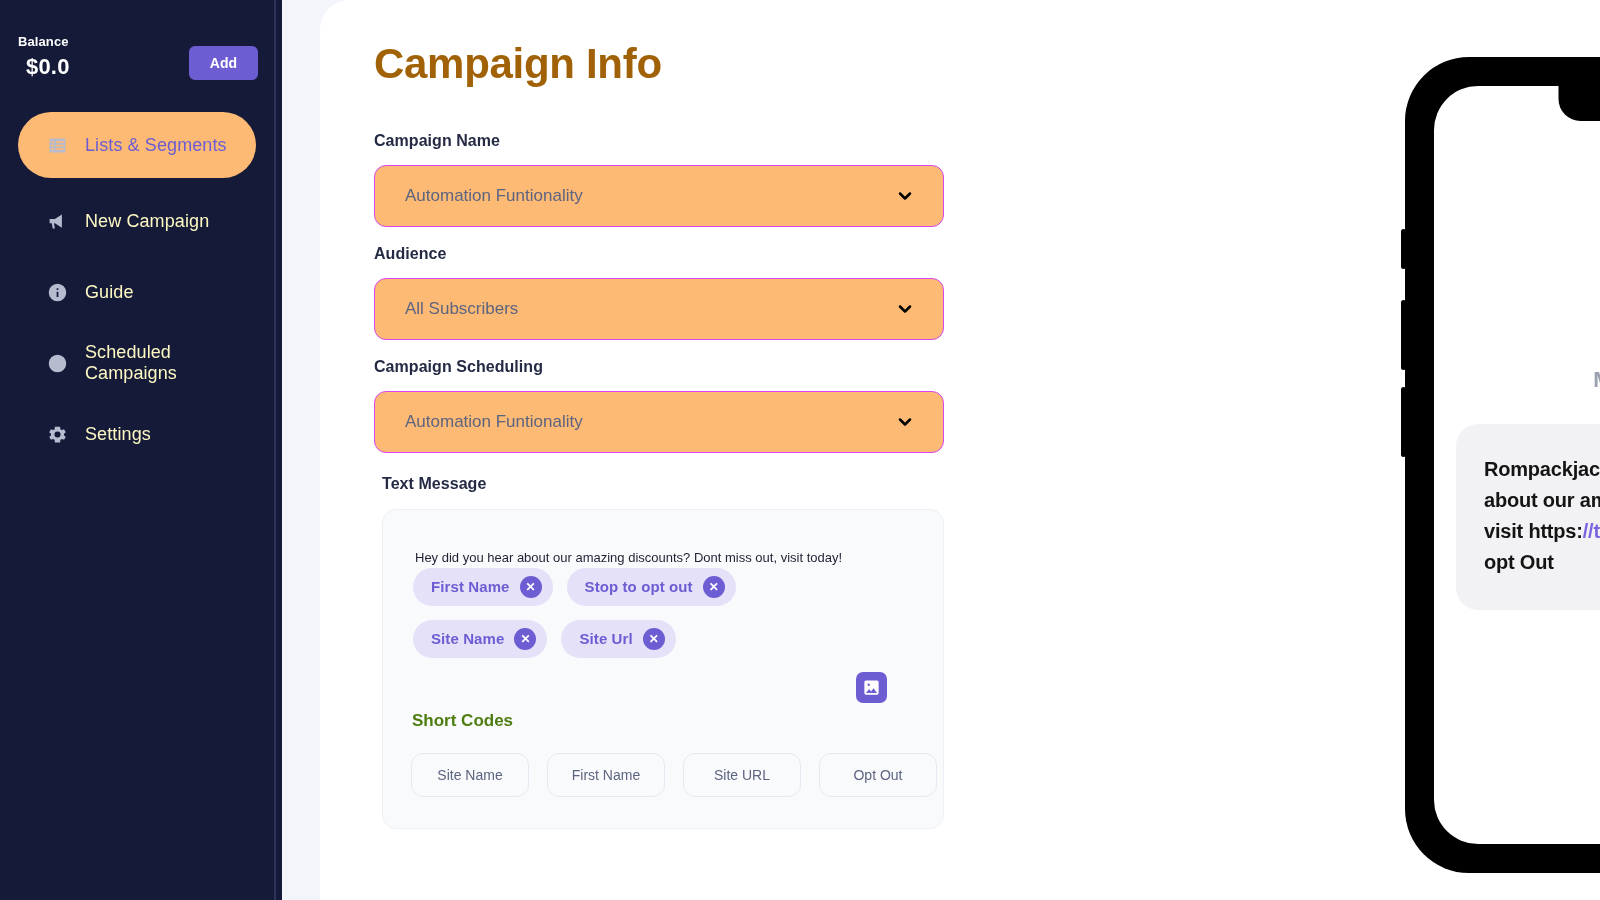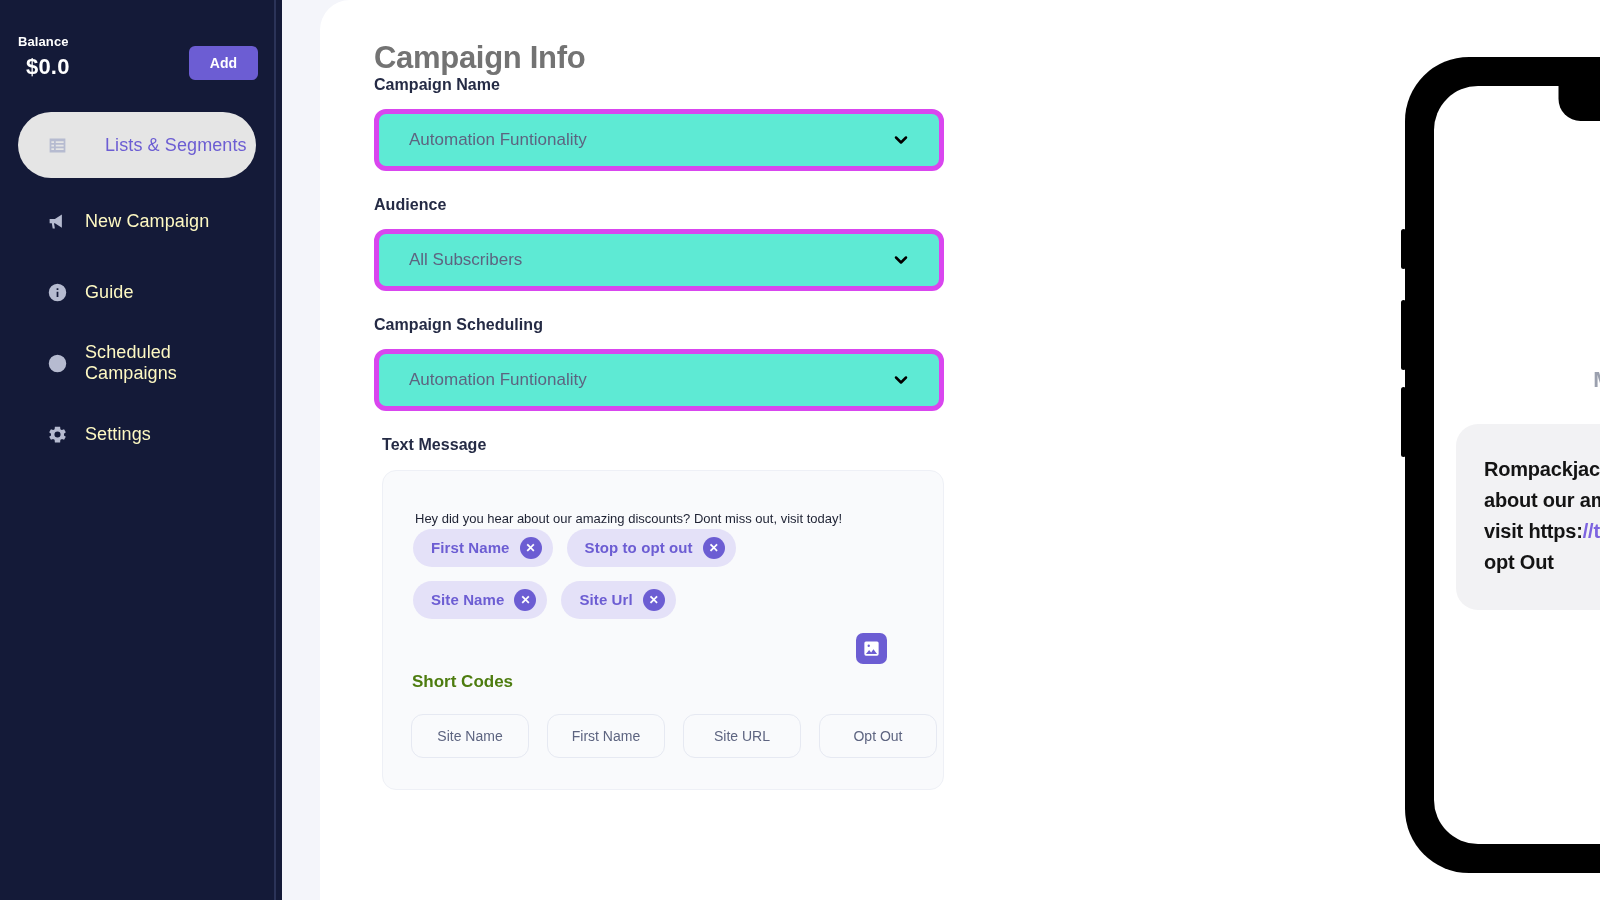--- a/index.html
+++ b/index.html
@@ -94,23 +94,22 @@
     letter-spacing: .1px;
   }
   .nav-item .nav-ico {
     width: 22px; height: 22px;
     margin-right: 17px;
     display: flex; align-items: center; justify-content: center;
     flex: 0 0 auto;
   }
   .nav-item .nav-ico svg { display: block; }
   .nav-item.active {
-    background: #e5e5e5;
+    background: #fdba74;
     color: #6C5DD3;
-    gap: 20px;
   }
   .nav-item.active .nav-ico svg { fill: #B6BBD0; }
   .nav-item svg { fill: #B6BBD0; }
   .nav-spacer { height: 5px; }
 
   
   .content-gutter {
     position: absolute;
     left: 282px; top: 0;
     width: 1318px; height: 900px;
@@ -125,42 +124,43 @@
     overflow: hidden;
   }
 
   
   .form-col {
     position: absolute;
     left: 54px; top: 40px;
     width: 570px;
   }
   .page-title {
-    color: #737373;
-    font-size: 31px;
+    color: #a16207;
+    font-size: 42px;
     font-weight: 700;
     letter-spacing: -.3px;
+    margin-bottom: 44px;
   }
   .field-label {
     color: #252B45;
     font-size: 16px;
     font-weight: 700;
     margin-bottom: 15px;
     letter-spacing: .05px;
   }
   .select-box {
     position: relative;
     height: 62px;
-    background: #5eead4;
-    border: 5px solid #d946ef;
+    background: #fdba74;
+    border: 1px solid #d946ef;
     border-radius: 12px;
     display: flex;
     align-items: center;
     padding: 0 30px;
-    margin-bottom: 25px;
+    margin-bottom: 18px;
     cursor: pointer;
   }
   .select-value {
     color: #5D6480;
     font-size: 17px;
     font-weight: 400;
   }
   .chev {
     position: absolute;
     right: 28px; top: 50%;

